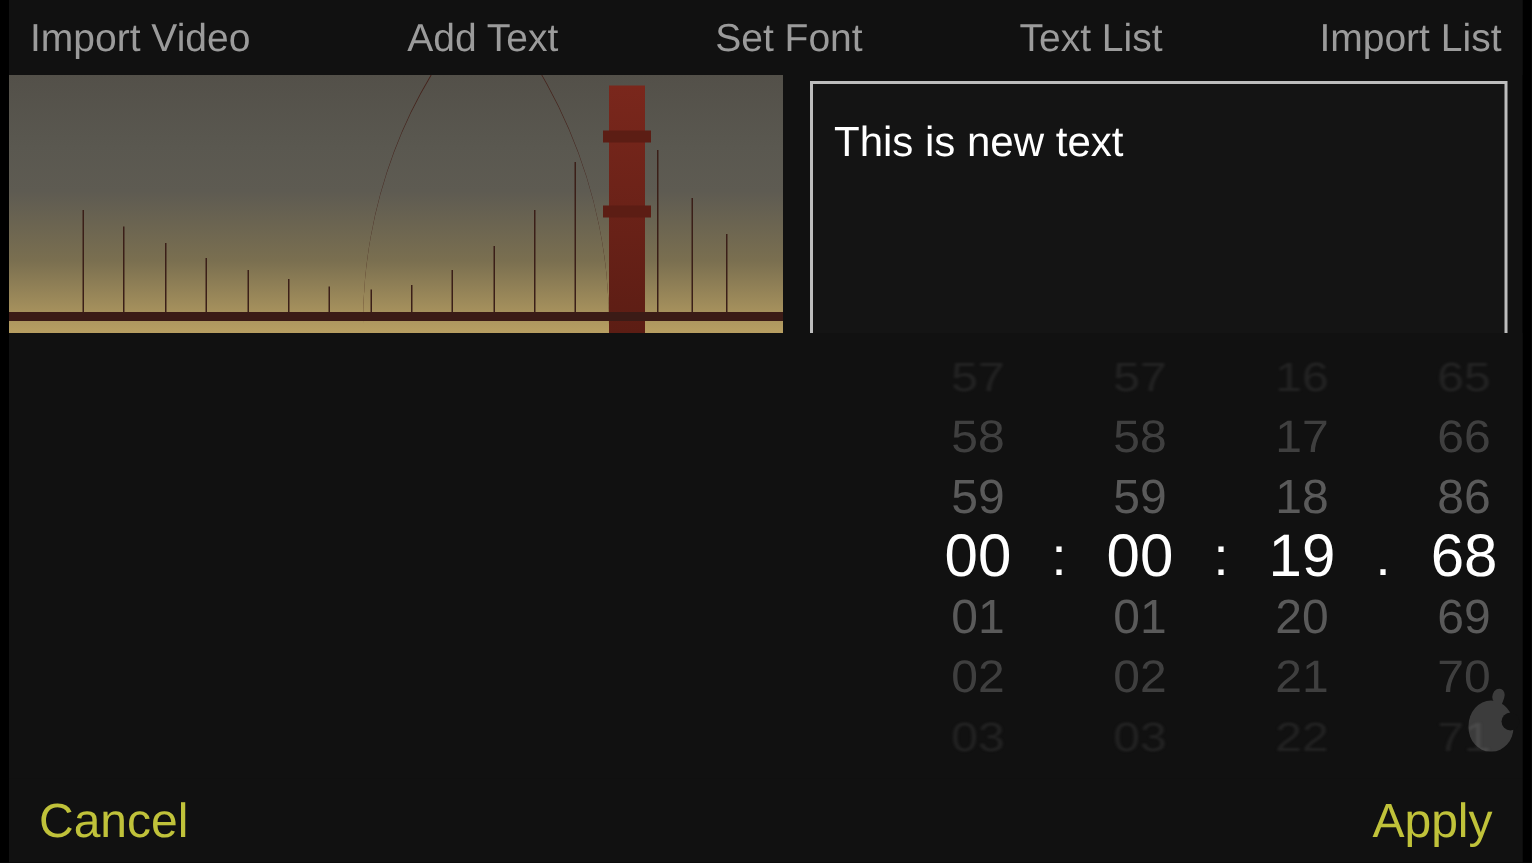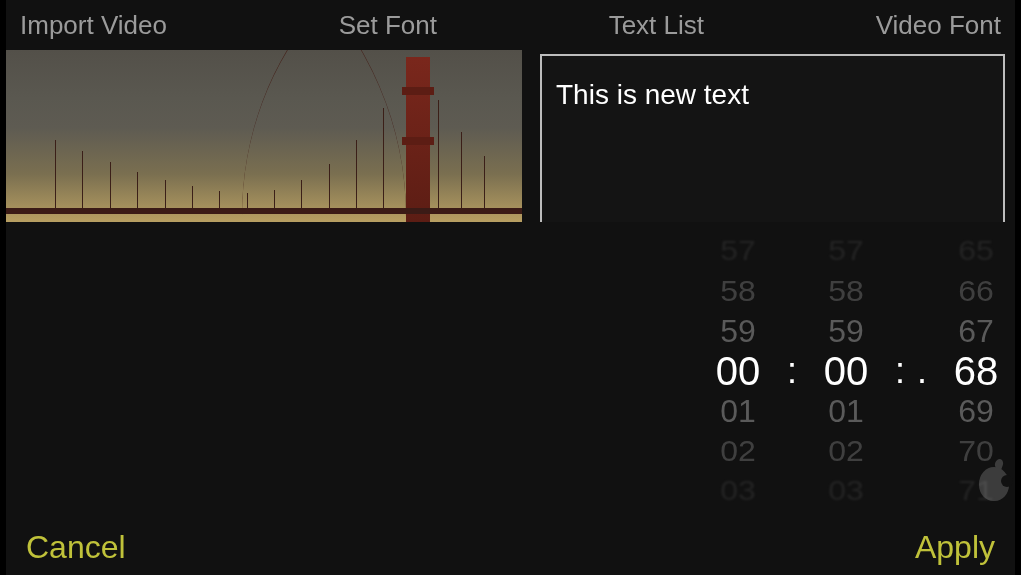--- a/index.html
+++ b/index.html
@@ -44,23 +44,24 @@
 .apple-ic:before{content:"";position:absolute;top:-8px;right:6px;width:8px;height:10px;background:#fff;border-radius:50% 50% 0 50%; transform:rotate(20deg);}
 .apple-ic:after{content:"";position:absolute;top:8px;right:-4px;width:12px;height:12px;background:#111;border-radius:50%;}
 </style>
 </head>
 <body>
 
 <div class="app">
 
   <div class="topbar">
     <div class="topbar-item">Import Video</div>
+    <div class="topbar-item">Add Text</div>
     <div class="topbar-item">Set Font</div>
     <div class="topbar-item">Text List</div>
-    <div class="topbar-item">Video Font</div>
+    <div class="topbar-item">Import List</div>
   </div>
 
   <div class="preview-row">
     <div class="video-preview">
       <div class="cable-main cable-l"></div>
       <div class="cable-main cable-r"></div>
       <div class="verticals">
         <span style="left:2%;height:45%"></span>
           <span style="left:8%;height:38%"></span>
           <span style="left:14%;height:31%"></span>
@@ -101,25 +102,34 @@
       <div class="picker-col">
         <div class="opt d3">57</div>
         <div class="opt d2">58</div>
         <div class="opt d1">59</div>
         <div class="opt sel">00</div>
         <div class="opt d1">01</div>
         <div class="opt d2">02</div>
         <div class="opt d3">03</div>
       </div>
       <div class="sep">:</div>
+      <div class="picker-col">
+        <div class="opt d3">16</div>
+        <div class="opt d2">17</div>
+        <div class="opt d1">18</div>
+        <div class="opt sel">19</div>
+        <div class="opt d1">20</div>
+        <div class="opt d2">21</div>
+        <div class="opt d3">22</div>
+      </div>
       <div class="sep">.</div>
       <div class="picker-col">
         <div class="opt d3">65</div>
         <div class="opt d2">66</div>
-        <div class="opt d1">67</div>
+        <div class="opt d1">86</div>
         <div class="opt sel">68</div>
         <div class="opt d1">69</div>
         <div class="opt d2">70</div>
         <div class="opt d3">71</div>
       </div>
     </div>
     <div class="watermark">
         <div class="apple-ic"></div>
       </div>
   </div>

